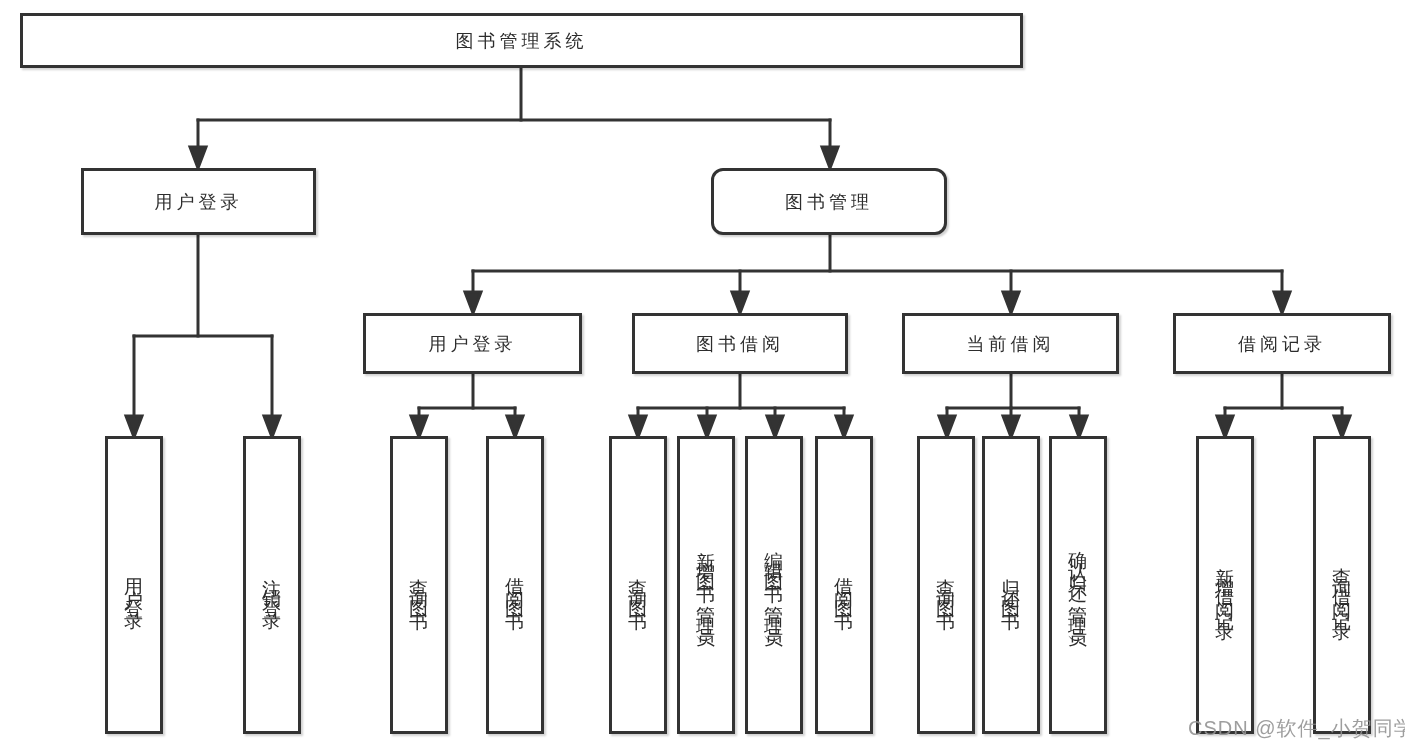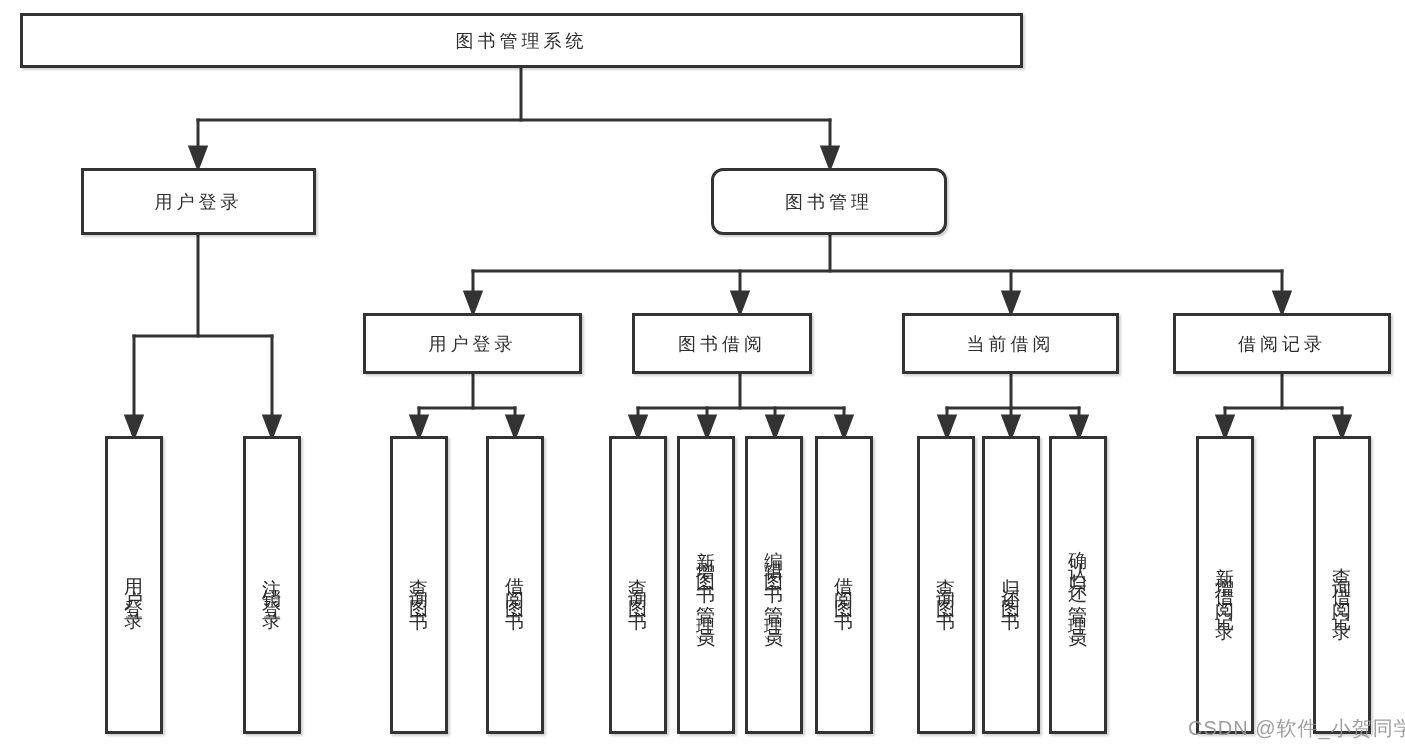--- a/index.html
+++ b/index.html
@@ -135,21 +135,21 @@
   <div class="box" style="left:81px; top:168px; width:235px; height:67px;">
     <span class="lbl">用户登录</span>
   </div>
   <div class="box" style="left:711px; top:168px; width:236px; height:67px;border-radius:12px;">
     <span class="lbl">图书管理</span>
   </div>
 
   <div class="box" style="left:363px; top:313px; width:219px; height:61px;">
     <span class="lbl">用户登录</span>
   </div>
-  <div class="box" style="left:632px; top:313px; width:180px; height:61px;">
+  <div class="box" style="left:632px; top:313px; width:216px; height:61px;">
     <span class="lbl">图书借阅</span>
   </div>
   <div class="box" style="left:1173px; top:313px; width:218px; height:61px;">
     <span class="lbl">借阅记录</span>
   </div>
   <div class="box" style="left:902px; top:313px; width:217px; height:61px;">
     <span class="lbl">当前借阅</span>
   </div>
 
   <div class="leaf" style="left:105px;">

